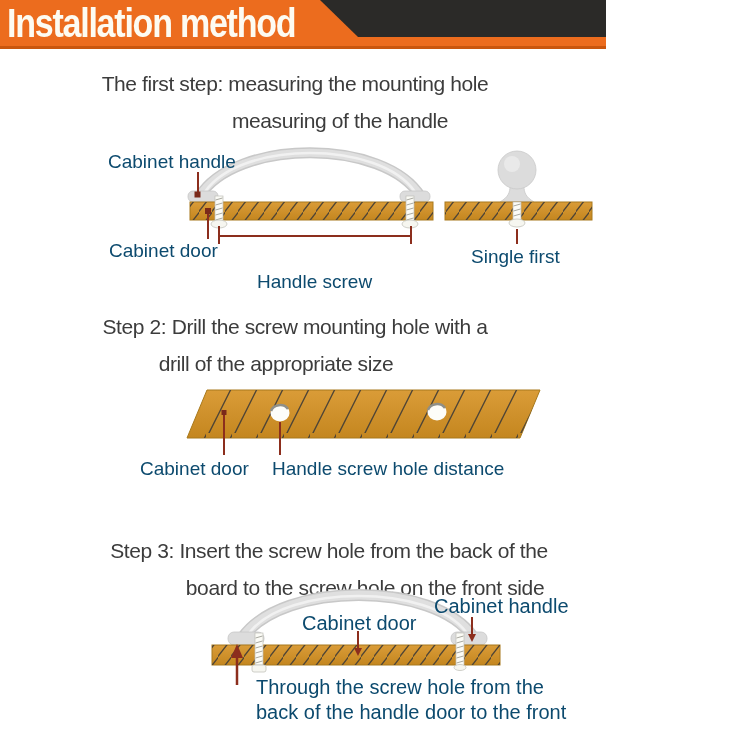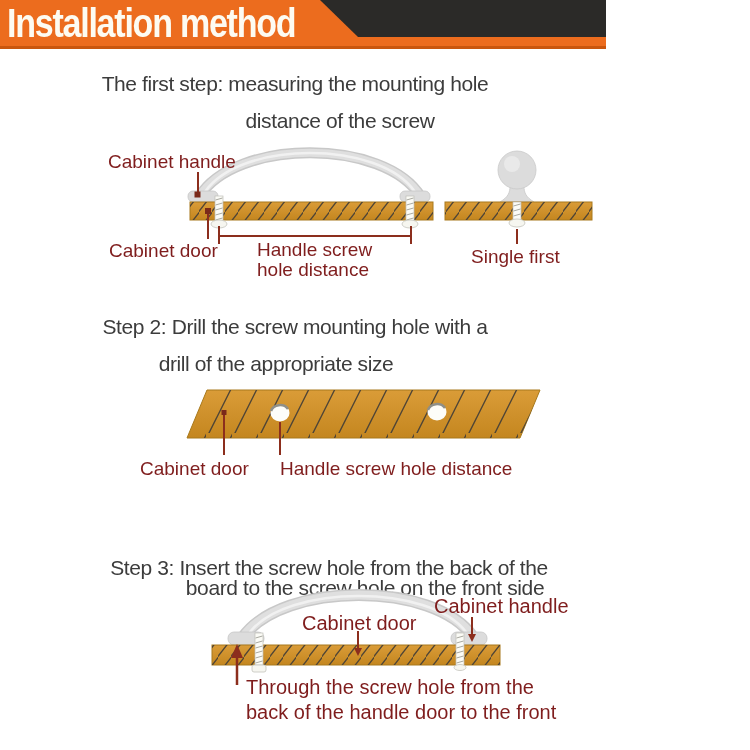--- a/index.html
+++ b/index.html
@@ -10,40 +10,40 @@
   .hdr-underline{position:absolute;left:0;top:46px;width:750px;height:3px;background:#C9560E;}
   .hdr-dark{position:absolute;left:320px;top:0;width:430px;height:37px;background:#2B2A28;
             clip-path:polygon(0 0,100% 0,100% 100%,38px 100%);}
   .hdr-title{position:absolute;left:7px;top:0px;height:46px;line-height:46px;
              font-size:41px;font-weight:bold;letter-spacing:-1.5px;color:#FDFBF2;
              transform:scaleX(.83);transform-origin:left center;white-space:nowrap;}
   
   .heading{position:absolute;width:560px;text-align:center;white-space:nowrap;
            font-size:21px;color:#3C3C3C;letter-spacing:-0.4px;}
   
-  .lbl{position:absolute;color:#7f1d1d;white-space:nowrap;}
+  .lbl{position:absolute;color:#0c4a6e;white-space:nowrap;}
   .f19{font-size:19px;}
   .f20{font-size:20px;}
-  .two-line{line-height:20px;}
+  .two-line{line-height:20px;margin-top:32px;}
   .through{line-height:25px;}
   svg{position:absolute;overflow:visible;}
   .edge-line{position:absolute;left:746px;top:100px;width:2px;height:600px;background:#ECECEC;}
 </style>
 </head>
 <body>
 
 <div id="page">
 
   <div class="hdr-bar"></div>
   <div class="hdr-underline"></div>
   <div class="hdr-dark"></div>
   <div class="hdr-title">Installation method</div>
 
   <div class="heading" style="left:15px;top:72px;">The first step: measuring the mounting hole</div>
-  <div class="heading" style="left:60px;top:109px;">distance of the screw</div>
+  <div class="heading" style="left:60px;top:109px;">measuring of the handle</div>
 
   <svg style="left:95px;top:140px;" width="560" height="145" viewBox="0 0 560 145">
     <defs>
       <linearGradient id="boardGrad" x1="0" y1="0" x2="0" y2="1">
         <stop offset="0" stop-color="#DA9C38"></stop>
           <stop offset="1" stop-color="#C4861F"></stop>
       </linearGradient>
       <pattern id="hatchA" patternUnits="userSpaceOnUse" width="13" height="18">
         <path d="M-2,20 L15,-2" stroke="#4E4435" stroke-width="1.3" fill="none"></path>
       </pattern>
@@ -106,21 +106,20 @@
     </g>
     <g stroke="#8C2E1D" stroke-width="2">
       <line x1="422" y1="89" x2="422" y2="104"></line>
     </g>
   </svg>
 
   <div class="lbl f19" style="left:108px;top:151px;">Cabinet handle</div>
   <div class="lbl f19" style="left:109px;top:240px;">Cabinet door</div>
   <div class="lbl f19 two-line" style="left:257px;top:240px;">
     <div>Handle screw</div>
-    <div>hole distance</div>
   </div>
   <div class="lbl f19" style="left:471px;top:246px;">Single first</div>
 
   <div class="heading" style="left:15px;top:315px;">Step 2: Drill the screw mounting hole with a</div>
   <div class="heading" style="left:-4px;top:352px;">drill of the appropriate size</div>
 
   <svg style="left:180px;top:385px;" width="380" height="75" viewBox="0 0 380 75">
     <g>
       <path d="M27,5 L360,5 L340,53 L7,53 Z" fill="url(#boardGrad)" stroke="#A8791C" stroke-width="1"></path>
       <path d="M27,5 L360,5 L340,53 L7,53 Z" fill="url(#hatchB)"></path>
@@ -136,23 +135,23 @@
     <g stroke="#8C2E1D" stroke-width="2">
       <rect x="41.5" y="25" width="5" height="5" fill="#7A2A1A" stroke="none"></rect>
         <line x1="44" y1="30" x2="44" y2="70"></line>
     </g>
     <g stroke="#8C2E1D" stroke-width="2">
       <line x1="100" y1="37" x2="100" y2="70"></line>
     </g>
   </svg>
 
   <div class="lbl f19" style="left:140px;top:458px;">Cabinet door</div>
-  <div class="lbl f19" style="left:280px;top:458px;">Handle screw hole distance</div>
-
-  <div class="heading" style="left:49px;top:556px;">Step 3: Insert the screw hole from the back of the</div>
+  <div class="lbl f19" style="left:272px;top:458px;">Handle screw hole distance</div>
+
+  <div class="heading" style="left:49px;top:539px;">Step 3: Insert the screw hole from the back of the</div>
   <div class="heading" style="left:85px;top:576px;">board to the screw hole on the front side</div>
 
   <svg style="left:205px;top:585px;" width="320" height="110" viewBox="0 0 320 110">
 
     <g>
       <path d="M38,52 C78,-4 230,-4 268,52" stroke="#C8C8C8" stroke-width="12" fill="none" stroke-linecap="round"></path>
       <path d="M38,52 C78,-4 230,-4 268,52" stroke="#DFDFDF" stroke-width="9" fill="none" stroke-linecap="round"></path>
       <path d="M45,47 C83,-1 225,-1 261,47" stroke="#F1F1F1" stroke-width="2.5" fill="none" stroke-linecap="round"></path>
       <rect x="23" y="47" width="36" height="13" rx="6" fill="#DCDCDC" stroke="#C6C6C6" stroke-width="0.8"></rect>
       <rect x="246" y="47" width="36" height="13" rx="6" fill="#DCDCDC" stroke="#C6C6C6" stroke-width="0.8"></rect>
@@ -183,19 +182,19 @@
       <polygon points="149,63 157,63 153,71" fill="#8C2E1D"></polygon>
     </g>
     <g>
       <line x1="267" y1="32" x2="267" y2="50" stroke="#8C2E1D" stroke-width="2"></line>
       <polygon points="263,49 271,49 267,57" fill="#8C2E1D"></polygon>
     </g>
   </svg>
 
   <div class="lbl f20" style="left:302px;top:612px;">Cabinet door</div>
   <div class="lbl f20" style="left:434px;top:595px;">Cabinet handle</div>
-  <div class="lbl f20 through" style="left:246px;top:675px;">
+  <div class="lbl f20 through" style="left:256px;top:675px;">
     <div>Through the screw hole from the</div>
     <div>back of the handle door to the front</div>
   </div>
 
   <div class="edge-line"></div>
 </div>
 
 </body></html>

